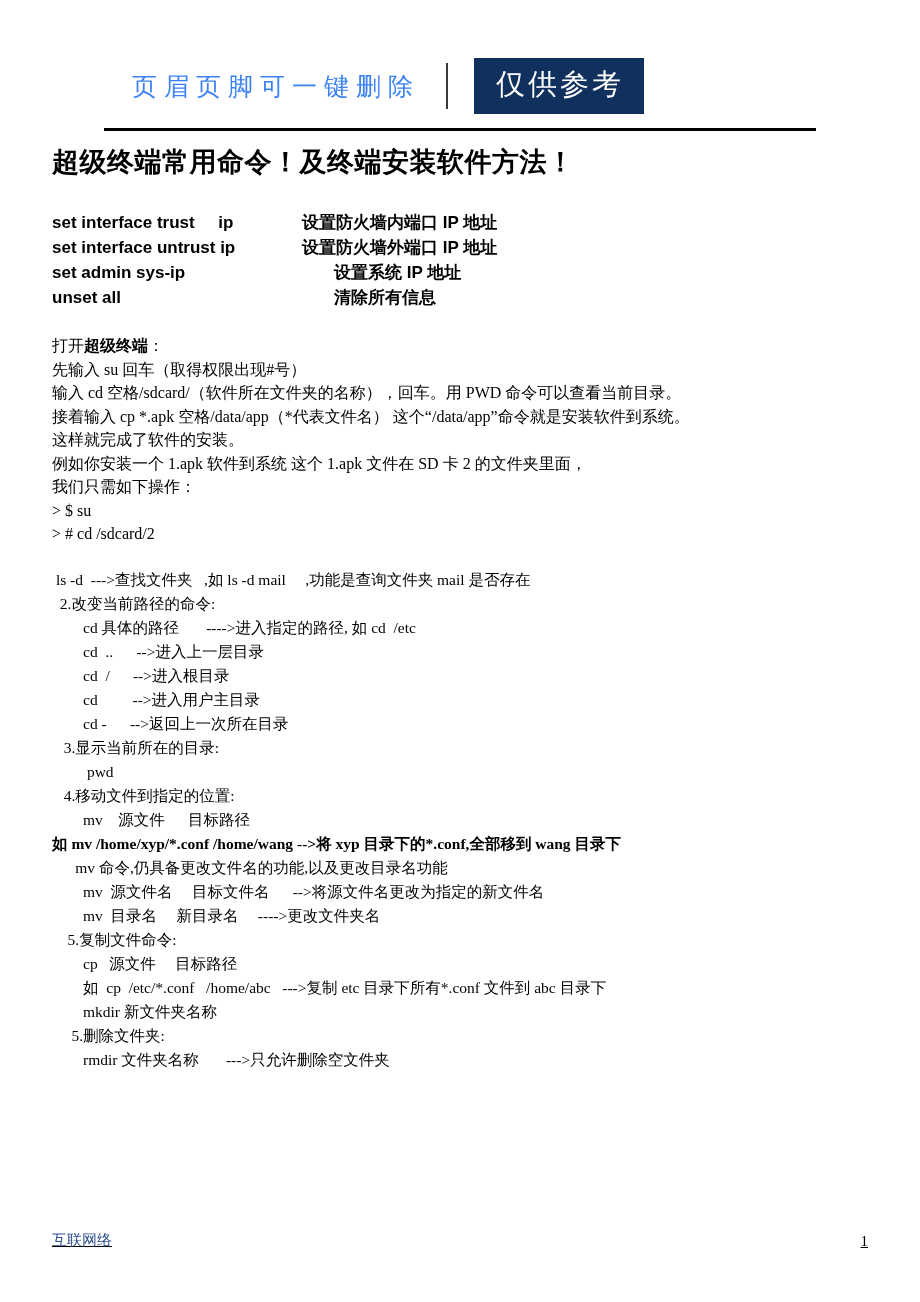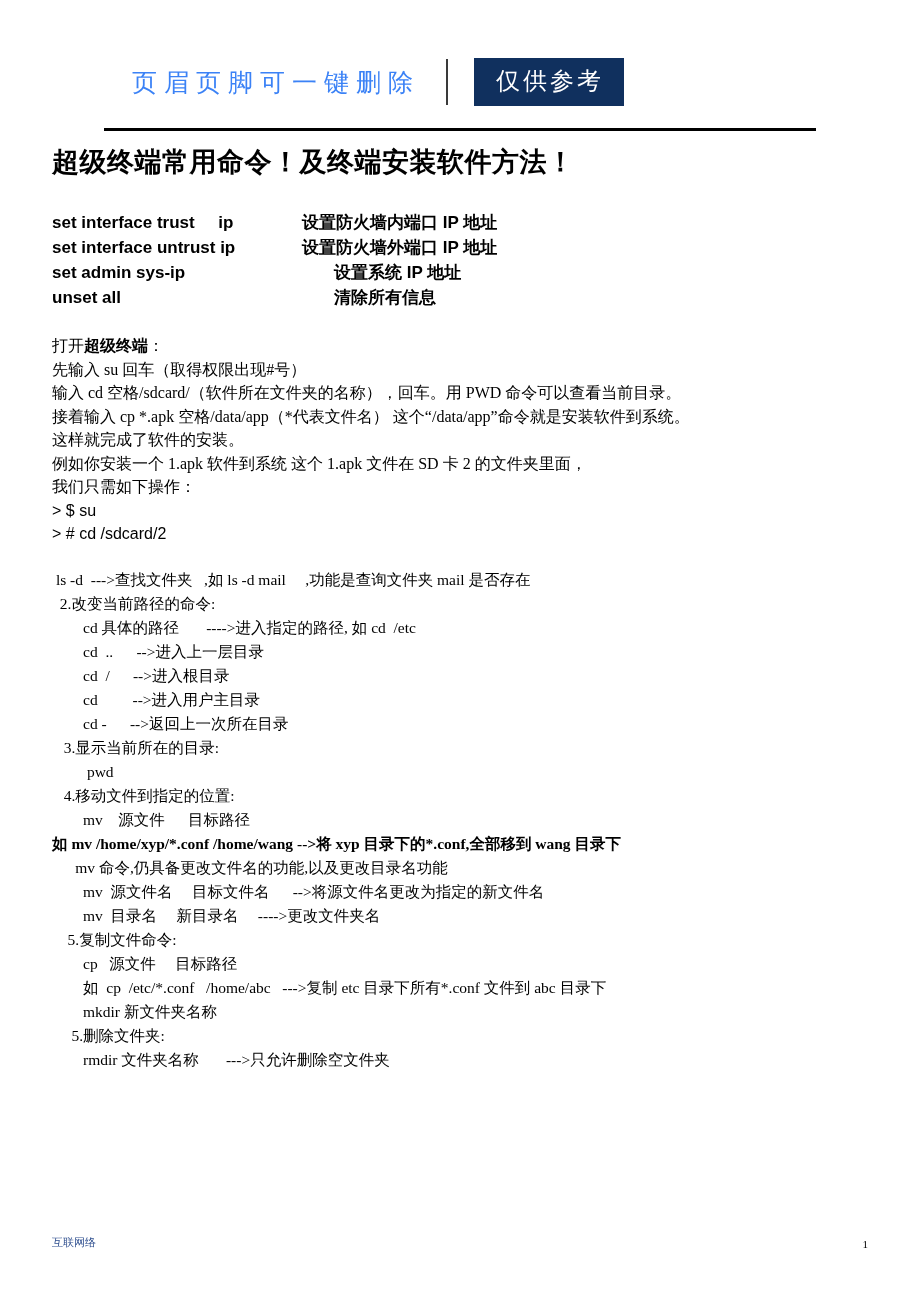--- a/index.html
+++ b/index.html
@@ -45,21 +45,21 @@
   }
   .header-sep {
     width: 2px;
     height: 46px;
     background: #3a3a3a;
     margin-right: 26px;
   }
   .header-badge {
     background: #10305e;
     color: #ffffff;
-    font-size: 24px;
+    font-size: 29px;
     letter-spacing: 3px;
     padding: 7px 20px 9px 22px;
     white-space: nowrap;
     font-family: "Liberation Serif", serif;
   }
   .header-rule {
     position: absolute;
     left: 52px;
     right: 52px;
     top: 128px;
@@ -107,21 +107,21 @@
   }
   .body-block p.wrap {
     white-space: normal;
   }
   .b {
     font-weight: bold;
     margin-top: 34px;
   }
 
   .mono-ish {
-    font-family: Liberation Sans, sans-serif;
+    font-family: Liberation Serif, serif;
   }
 
   
   .list-block {
     margin-top: 22px;
     font-size: 15.5px;
     line-height: 24px;
   }
   .list-block p {
     margin: 0;
@@ -134,21 +134,22 @@
 
   
   .footer {
     position: absolute;
     left: 52px;
     right: 52px;
     bottom: 52px;
     display: flex;
     justify-content: space-between;
     align-items: flex-end;
-    font-size: 11px;
+    font-size: 15px;
+    text-decoration: underline;
   }
   .footer-left {
     color: #2f4f8f;
     font-family: "Liberation Serif", serif;
   }
   .footer-right {
     color: #000000;
     font-family: "Liberation Serif", serif;
   }
 </style>

